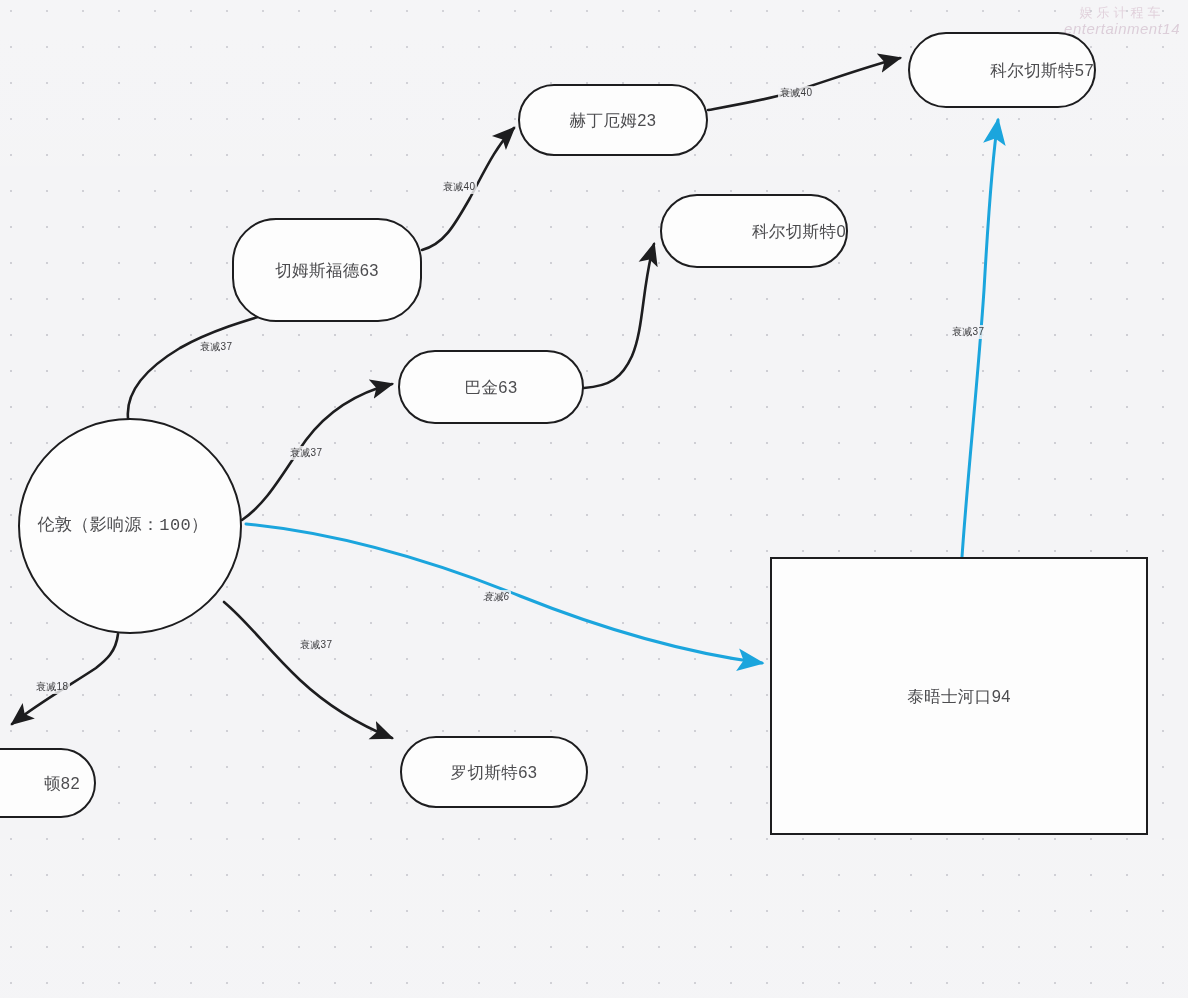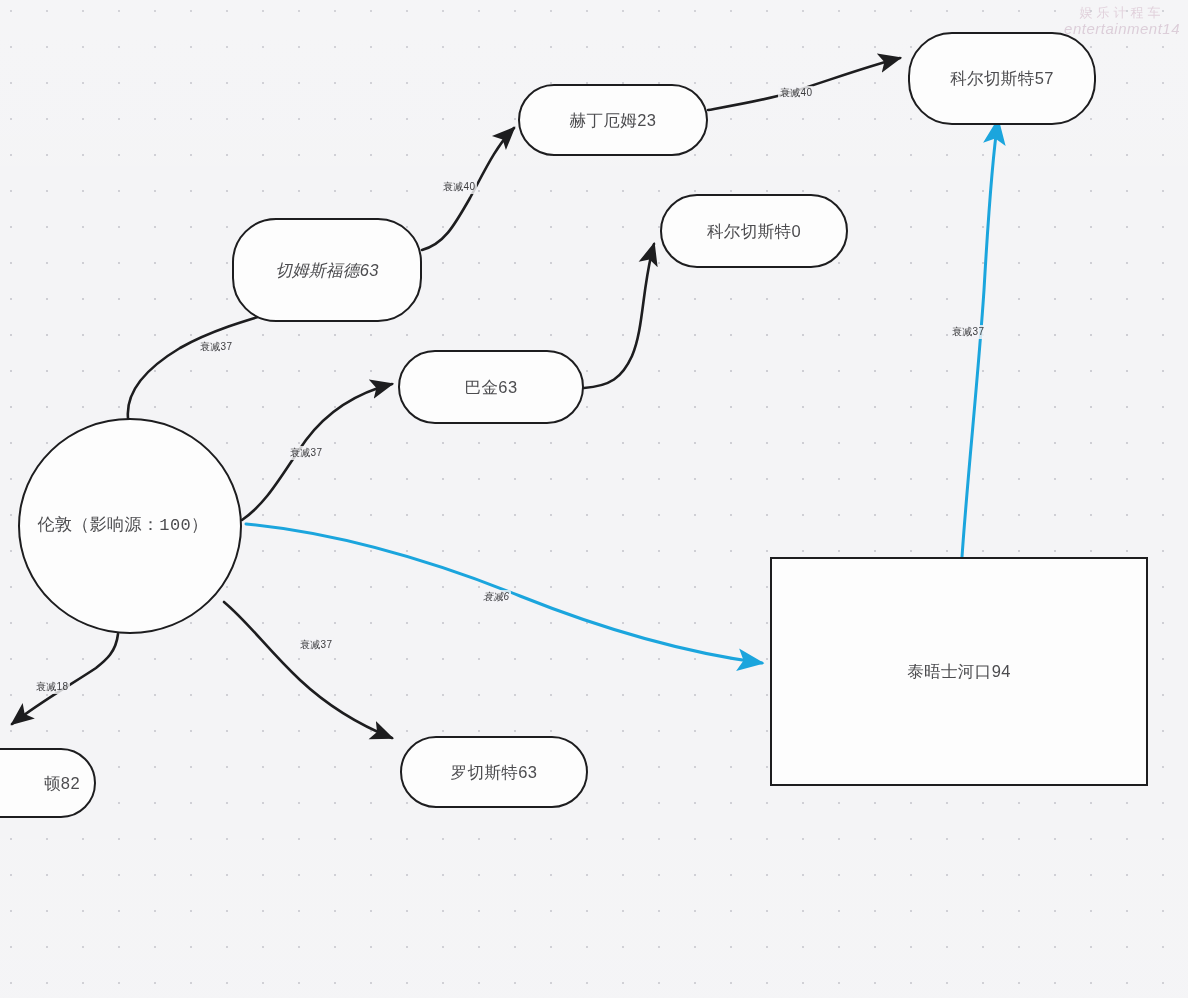--- a/index.html
+++ b/index.html
@@ -132,39 +132,39 @@
       <path d="M 246,524 C 330,532 420,556 520,596 C 600,628 680,652 762,663" stroke="#1ba5dd" stroke-width="3" marker-end="url(#arrow-blue)"></path>
 
       <path d="M 962,557 C 968,470 978,380 984,290 C 988,220 992,160 998,120" stroke="#1ba5dd" stroke-width="3" marker-end="url(#arrow-blue)"></path>
     </g>
   </svg>
 
   <div id="node-layer">
       <div class="node circle" style="left: 18px; top: 418px; width: 224px; height: 216px;">
         <span style="font-size: 17px; width: 100%; text-align: center; padding-right: 14px; box-sizing: border-box; font-family: Liberation Mono, monospace;">伦敦（影响源：100）</span>
       </div>
-      <div class="node stadium" style="left: 232px; top: 218px; width: 190px; height: 104px; font-style: italic;">
+      <div class="node stadium" style="left: 232px; top: 218px; width: 190px; height: 104px;">
         <span>切姆斯福德63</span>
       </div>
       <div class="node stadium" style="left: 518px; top: 84px; width: 190px; height: 72px;">
         <span>赫丁厄姆23</span>
       </div>
-      <div class="node stadium" style="left: 908px; top: 32px; width: 188px; height: 93px;">
+      <div class="node stadium" style="left: 908px; top: 32px; width: 188px; height: 76px; justify-content: flex-end;">
         <span>科尔切斯特57</span>
       </div>
       <div class="node stadium" style="left: 398px; top: 350px; width: 186px; height: 74px; text-align: center;">
         <span>巴金63</span>
       </div>
-      <div class="node stadium" style="left: 660px; top: 194px; width: 188px; height: 74px;">
+      <div class="node stadium" style="left: 660px; top: 194px; width: 188px; height: 74px; justify-content: flex-end;">
         <span>科尔切斯特0</span>
       </div>
       <div class="node stadium" style="left: 400px; top: 736px; width: 188px; height: 72px;">
         <span>罗切斯特63</span>
       </div>
-      <div class="node rect" style="left: 770px; top: 557px; width: 378px; height: 229px;">
+      <div class="node rect" style="left: 770px; top: 557px; width: 378px; height: 278px;">
         <span>泰晤士河口94</span>
       </div>
       <div class="node stadium" style="left: -58px; top: 748px; width: 154px; height: 70px;">
         <span style="width: 100%; text-align: right; padding-right: 14px; box-sizing: border-box;">顿82</span>
       </div>
     </div>
 
   <div id="label-layer">
       <div class="edge-label" style="left: 198px; top: 340px;">衰减37</div>
       <div class="edge-label" style="left: 441px; top: 180px;">衰减40</div>

